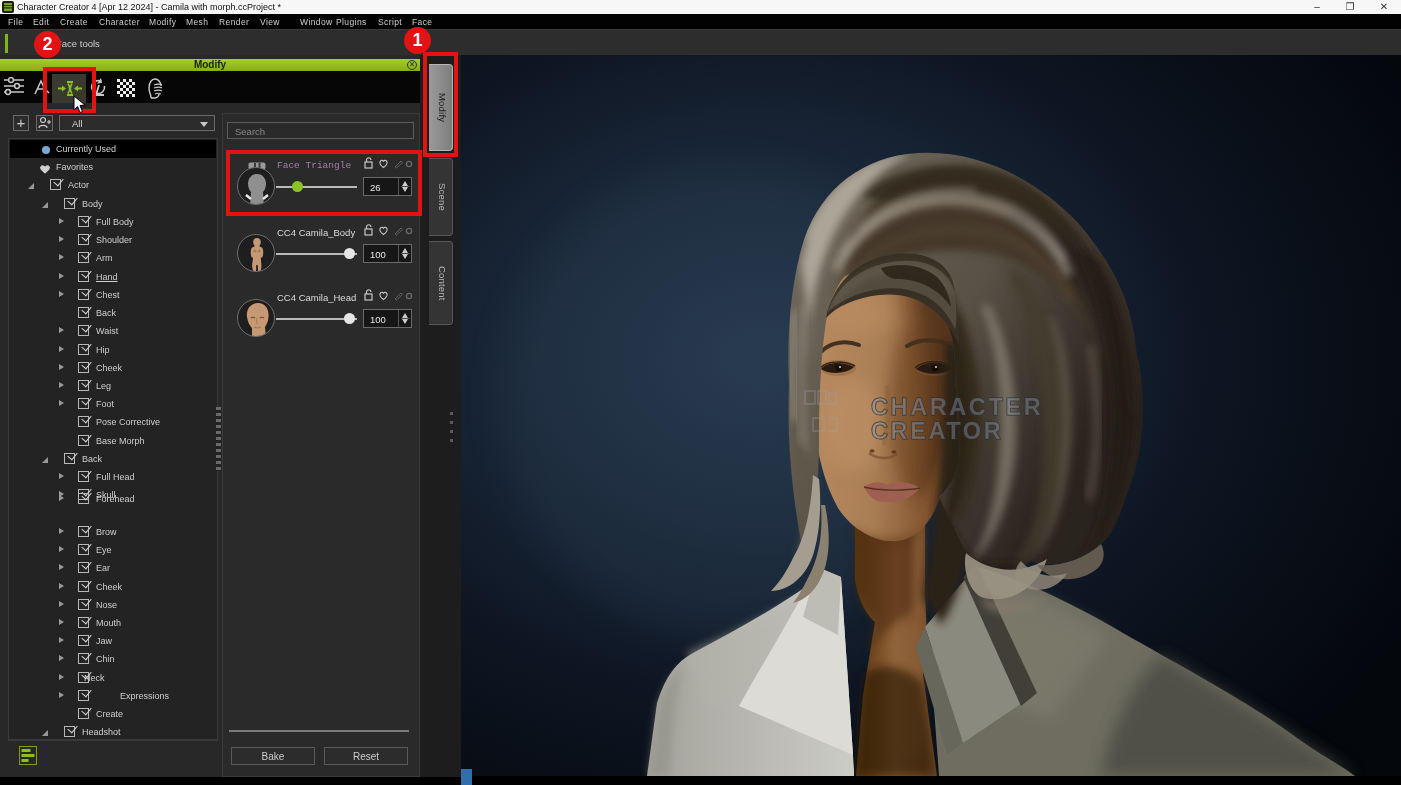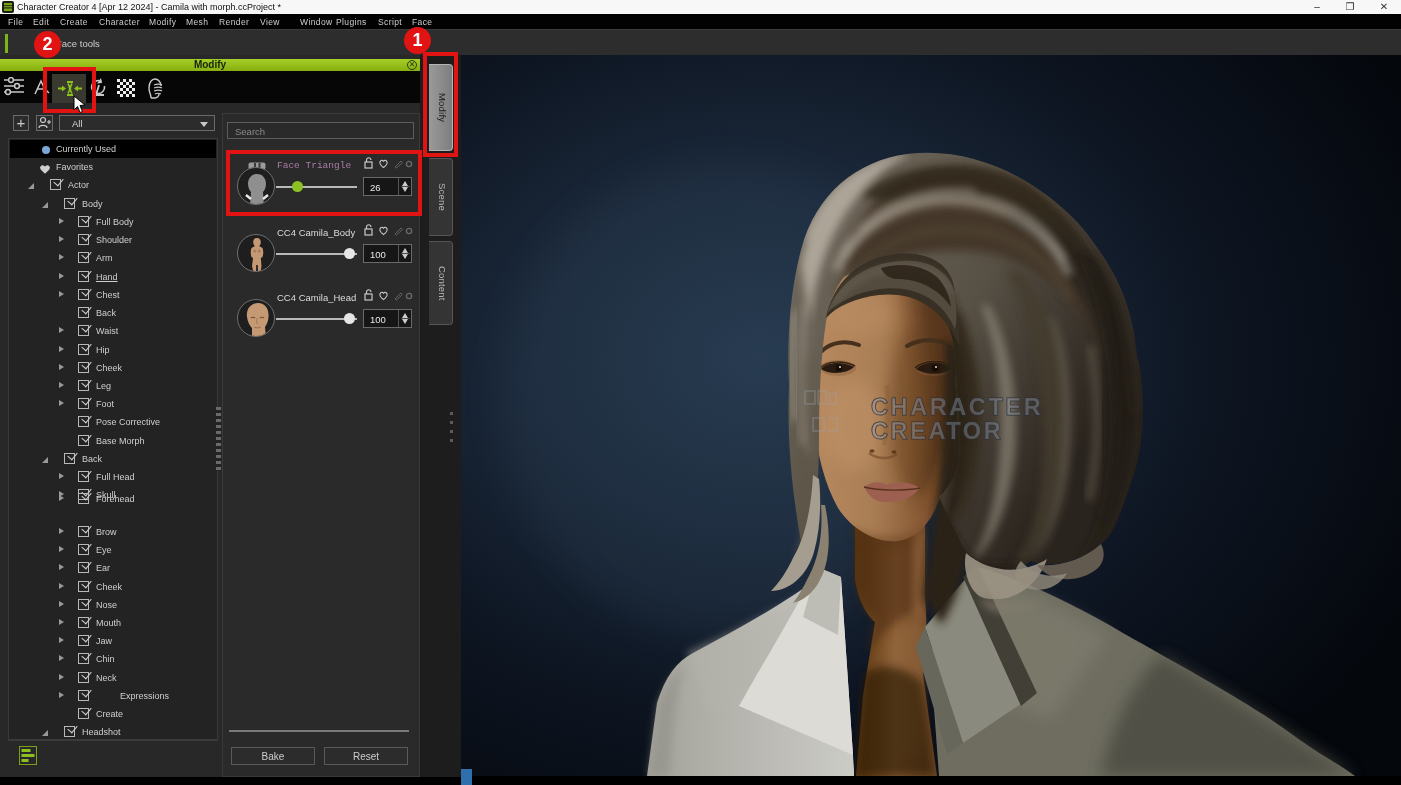--- a/index.html
+++ b/index.html
@@ -351,21 +351,21 @@
           <span class="lbl" style="left:86px;">Jaw</span>
         </div>
       <div class="trow" style="top:511px;">
           <span class="col" style="left:49px;"></span>
           <span class="cb" style="left:68px;"></span>
           <span class="lbl" style="left:86px;">Chin</span>
         </div>
       <div class="trow" style="top:530px;">
           <span class="col" style="left:49px;"></span>
           <span class="cb" style="left:68px;"></span>
-          <span class="lbl" style="left:86px;text-align:center;">Neck</span>
+          <span class="lbl" style="left:74px;text-align:center;">Neck</span>
         </div>
       <div class="trow" style="top:548px;">
           <span class="col" style="left:49px;"></span>
           <span class="cb" style="left:68px;"></span>
           <span class="lbl" style="left:86px;margin-left:24px;">Expressions</span>
         </div>
       <div class="trow" style="top:566px;">
           <span class="cb" style="left:68px;"></span>
           <span class="lbl" style="left:86px;">Create</span>
         </div>

